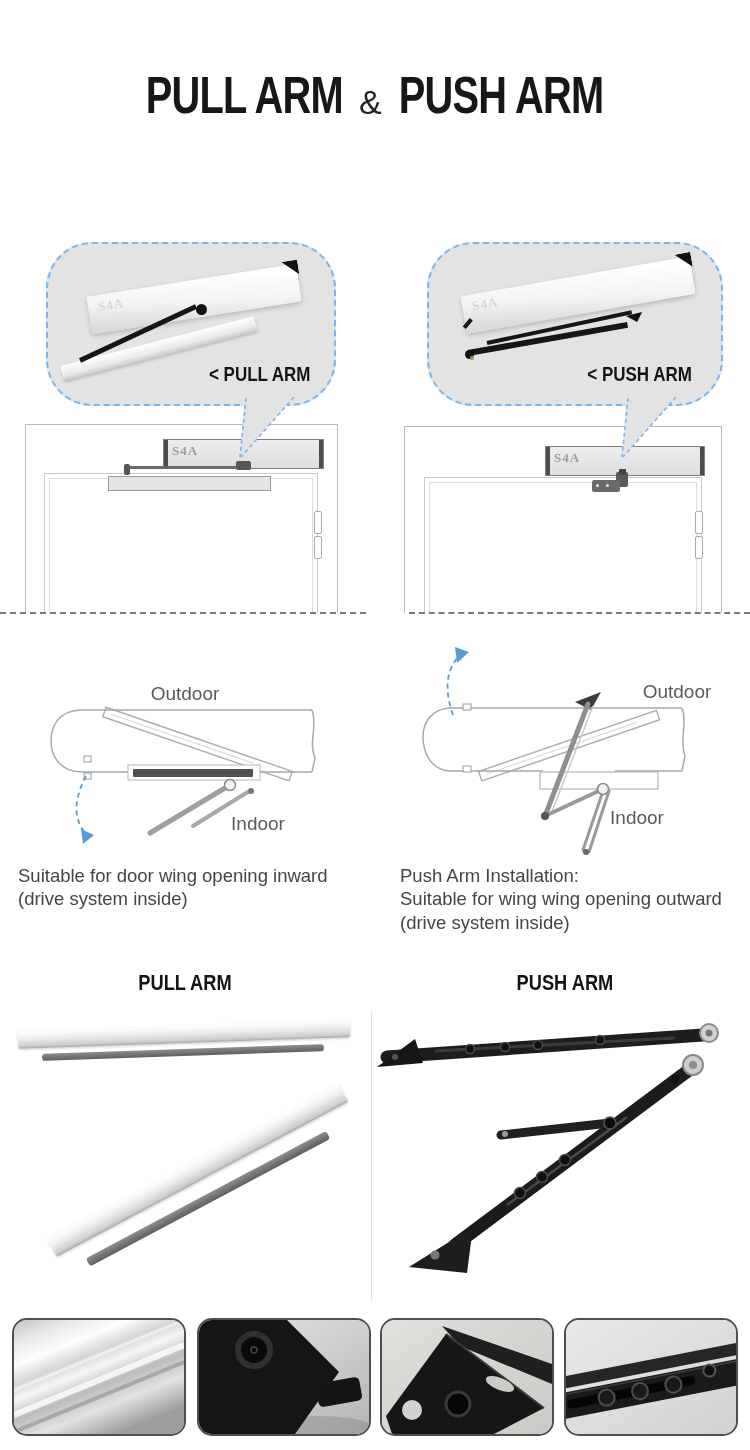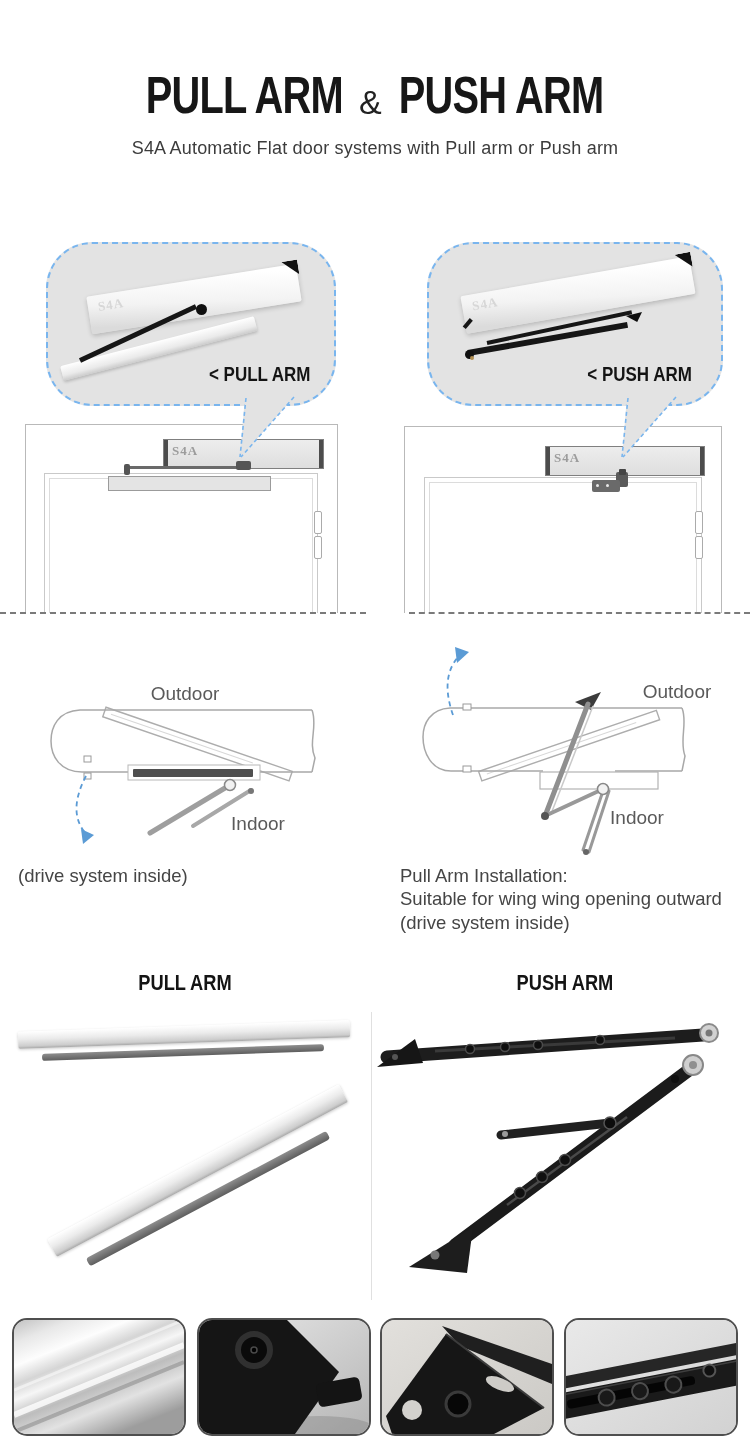--- a/index.html
+++ b/index.html
@@ -58,21 +58,20 @@
 </head>
 <body>
 
 <div id="stage">
 
   <div id="title-row" class="abs">
     <span class="t-big cond">PULL ARM</span>
     <span class="t-amp">&amp;</span>
     <span class="t-big cond">PUSH ARM</span>
   </div>
-  <div id="subtitle" class="abs">S4A Automatic Flat door systems with Pull arm or Push arm</div>
 
   <div class="abs bubble" style="left:46px;top:242px;width:286px;height:160px;"></div>
   <div class="abs bubble" style="left:427px;top:242px;width:292px;height:160px;"></div>
 
   <svg class="abs tail" style="left:228px;top:396px;" width="84" height="66" viewBox="0 0 84 66">
     <polygon points="17,0 67,0 12,62" fill="#e3e3e3"></polygon>
     <line x1="18" y1="2" x2="12" y2="61" stroke="#79b5ee" stroke-width="1.6" stroke-dasharray="4,3"></line>
     <line x1="66" y1="1" x2="13" y2="61" stroke="#79b5ee" stroke-width="1.6" stroke-dasharray="4,3"></line>
   </svg>
   <svg class="abs tail" style="left:610px;top:396px;" width="84" height="66" viewBox="0 0 84 66">
@@ -185,24 +184,25 @@
     <circle cx="228" cy="171" r="5.5" fill="#f2f2f2" stroke="#888" stroke-width="1.5"></circle>
     <circle cx="170" cy="198" r="4" fill="#555"></circle>
     <circle cx="211" cy="234" r="3" fill="#666"></circle>
     <path d="M78,97 Q64,57 86,36" stroke="#5b9bd5" stroke-width="1.8" fill="none" stroke-dasharray="5,4"></path>
     <polygon points="80,29 94,34 82,45" fill="#5b9bd5"></polygon>
     <text x="302" y="80" text-anchor="middle" font-size="19" fill="#5a5a5a">Outdoor</text>
     <text x="262" y="206" text-anchor="middle" font-size="19" fill="#5a5a5a">Indoor</text>
   </svg>
 
   <div class="abs desc" style="left:18px;top:864px;width:365px;">
+    <div>Suitable for door wing opening inward</div>
     <div>(drive system inside)</div>
   </div>
   <div class="abs desc" style="left:400px;top:864px;width:348px;">
-    <div>Pull Arm Installation:</div>
+    <div>Push Arm Installation:</div>
     <div>Suitable for wing wing opening outward</div>
     <div>(drive system inside)</div>
   </div>
 
   <div class="abs" style="left:85px;top:971px;width:200px;text-align:center;">
     <span class="gal-head cond85">PULL ARM</span>
   </div>
   <div class="abs" style="left:465px;top:971px;width:200px;text-align:center;">
     <span class="gal-head cond85">PUSH ARM</span>
   </div>

